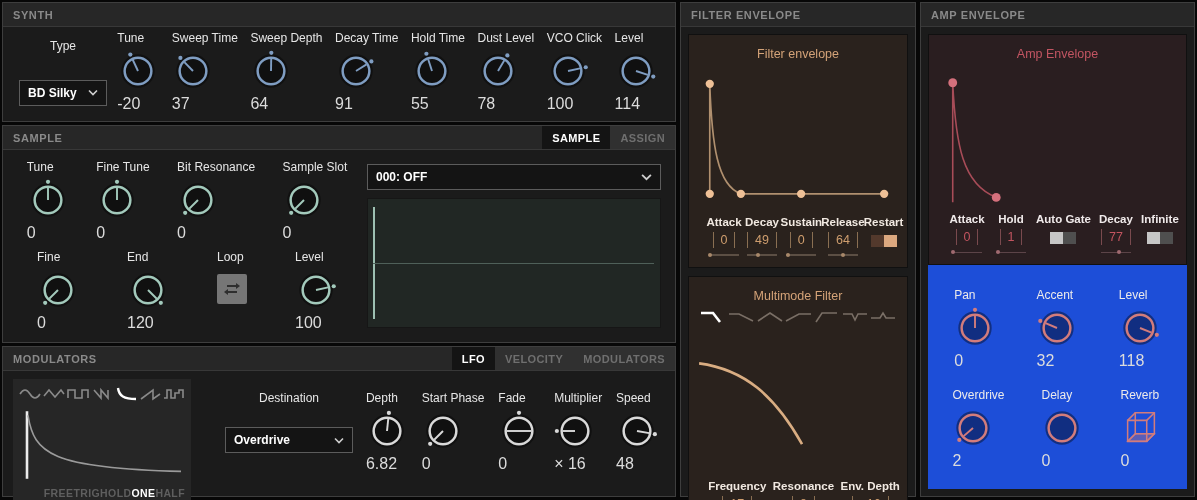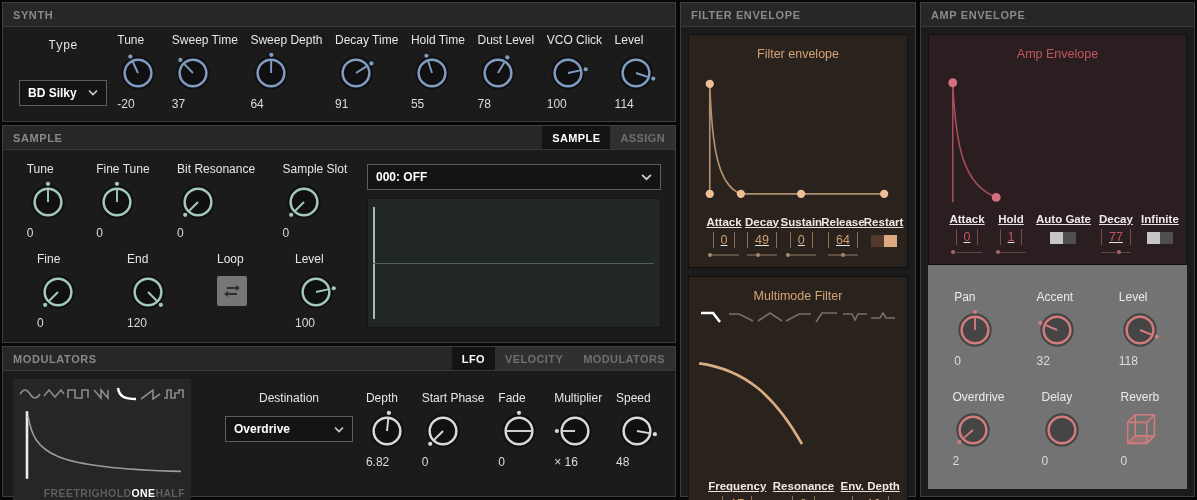--- a/index.html
+++ b/index.html
@@ -12,37 +12,37 @@
   .panel-title{font-size:11px;font-weight:bold;letter-spacing:.6px;color:#8a8a8a;}
   .tabs{margin-left:auto;display:flex;height:100%;}
   .tab{display:flex;align-items:center;padding:0 10px;font-size:11px;font-weight:bold;letter-spacing:.4px;
        background:#303030;color:#6f6f6f;cursor:default;}
   .tab.active{background:#141414;color:#ffffff;}
 
   
   .knob-cell{display:flex;flex-direction:column;}
   .k-label{font-size:12px;color:#e6e6e6;margin-bottom:5px;white-space:nowrap;}
   .knob-svg{width:42px;height:42px;}
-  .k-value{font-size:12px;color:#dcdcdc;margin-top:3px;}
+  .k-value{font-size:16px;color:#dcdcdc;margin-top:3px;}
   .knob-blue  .knob-ring{stroke:#7f9dc2}.knob-blue  .knob-ptr{stroke:#7f9dc2}.knob-blue  .knob-dot{fill:#7f9dc2}
   .knob-mint  .knob-ring{stroke:#a3cabc}.knob-mint  .knob-ptr{stroke:#a3cabc}.knob-mint  .knob-dot{fill:#a3cabc}
   .knob-white .knob-ring{stroke:#d9d9d9}.knob-white .knob-ptr{stroke:#d9d9d9}.knob-white .knob-dot{fill:#d9d9d9}
   .knob-pink  .knob-ring{stroke:#d27c7c}.knob-pink  .knob-ptr{stroke:#d27c7c}.knob-pink  .knob-dot{fill:#d27c7c}
   .cube-line{stroke:#d27c7c;stroke-width:1.6;fill:none}
   .cube-bottom{fill:rgba(210,124,124,.35);stroke:#d27c7c;stroke-width:1.2}
 
   
   .dropdown{display:flex;align-items:center;background:#141414;border:1px solid #5c5c5c;
        height:26px;padding:0 8px;font-size:12px;font-weight:bold;color:#fff;}
   .dropdown .chev{margin-left:auto;}
 
   
   .synth-body{flex:1;display:flex;align-items:center;padding:2px 12px 6px 12px;}
   .type-col{display:flex;flex-direction:column;align-items:center;width:96px;flex:none;}
-  .type-col .k-label{margin-bottom:27px;font-family:Liberation Mono, monospace;}
+  .type-col .k-label{margin-bottom:27px;}
   .synth-knobs{flex:1;display:flex;justify-content:space-around;}
 
   
   .sample-body{flex:1;display:flex;padding:6px 10px;}
   .sample-knob-grid{width:348px;flex:none;display:flex;flex-direction:column;justify-content:space-around;}
   .sk-row{display:flex;justify-content:space-around;}
   .loop-btn{width:30px;height:30px;background:#767676;border:none;border-radius:2px;display:flex;
        align-items:center;justify-content:center;margin-top:5px;cursor:pointer;}
   .sample-right{flex:1;display:flex;flex-direction:column;padding:8px 4px 8px 6px;}
   .sample-display{flex:1;margin-top:8px;background:#212724;border:1px solid #161616;position:relative;}
@@ -54,39 +54,39 @@
   .lfo-box{width:178px;flex:none;background:#262626;display:flex;flex-direction:column;padding:4px 6px;}
   .wave-row{display:flex;justify-content:space-between;align-items:center;height:22px;}
   .wave-ic{width:22px;height:16px;cursor:pointer;}
   .wave-ic polyline,.wave-ic path{fill:none;stroke:#8a8a8a;stroke-width:1.6;}
   .wave-ic.selected polyline,.wave-ic.selected path{stroke:#ffffff;stroke-width:2.4;}
   .lfo-display{flex:1;position:relative;margin:2px 0;}
   .mode-row{display:flex;justify-content:flex-end;height:16px;align-items:center;}
   .mode{font-size:10.5px;font-weight:bold;color:#5f5f5f;letter-spacing:.4px;cursor:pointer;}
   .mode.active{color:#ffffff;}
   .dest-col{width:140px;flex:none;display:flex;flex-direction:column;align-items:center;margin-left:28px;padding-top:12px;}
-  .dest-col .k-label{margin-bottom:11px;}
+  .dest-col .k-label{margin-bottom:22px;}
   .dest-col .dropdown{width:128px;}
   .mod-knobs{flex:1;display:flex;justify-content:space-around;padding-top:12px;}
 
   
   .card{border:1px solid #101010;display:flex;flex-direction:column;}
   .card-filter{background:#2a221d;}
   .card-amp{background:#2a1e20;}
   .card-title{text-align:center;font-size:12.5px;padding-top:12px;}
   .card-filter .card-title{color:#d4a378;}
   .card-amp .card-title{color:#c25562;}
   .env-svg{width:100%;flex:1;}
   .f-env-line{stroke:#b0906f;stroke-width:1.6;fill:none;}
   .f-env-dot{fill:#eec096;}
   .a-env-line{stroke:#a84c58;stroke-width:1.6;fill:none;}
   .a-env-dot{fill:#d4707c;}
   .filter-curve{stroke:#d9ad82;stroke-width:2.6;fill:none;}
 
-  .param-row{display:flex;justify-content:space-around;padding:4px 4px 10px 16px;text-decoration:underline;}
+  .param-row{display:flex;justify-content:space-around;padding:4px 4px 10px 16px;}
   .param-cell{display:flex;flex-direction:column;align-items:center;min-width:38px;}
   .p-label{font-size:11.5px;font-weight:bold;white-space:nowrap;margin-bottom:4px;}
   .card-filter .p-label{color:#f1e9e1;}
   .card-amp .p-label{color:#f0eaea;}
   .v-box{font-size:12.5px;padding:1px 7px;min-width:18px;text-align:center;}
   .card-filter .v-box{color:#cf9e6e;border-left:1.5px solid #8a6f52;border-right:1.5px solid #8a6f52;}
   .card-amp .v-box{color:#c2545f;border-left:1.5px solid #7a4a4e;border-right:1.5px solid #7a4a4e;}
   .mini{position:relative;width:30px;height:4px;margin-top:5px;}
   .mini::before{content:"";position:absolute;left:0;right:0;top:1.5px;height:1.5px;background:#5c4f44;}
   .card-amp .mini::before{background:#5c4448;}
@@ -104,21 +104,21 @@
 
   
   .filter-body{flex:1;display:flex;flex-direction:column;padding:7px;gap:8px;}
   .card-fenv{flex:0 0 218px;}
   .card-mmf{flex:1;}
   .mmf-curve-wrap{flex:1;}
 
   
   .amp-body{flex:1;display:flex;flex-direction:column;padding:7px;}
   .card-aenv{flex:0 0 218px;}
-  .amp-lower{flex:1;display:flex;flex-direction:column;justify-content:space-around;padding:14px 6px 10px 6px;background:#737373;}
+  .amp-lower{flex:1;display:flex;flex-direction:column;justify-content:space-around;padding:14px 6px 10px 6px;background:#1d4ed8;}
   .amp-knob-row{display:flex;justify-content:space-around;}
   .amp-knob-row .k-label{color:#eceaea;}
 </style>
 </head>
 <body>
 
 <div class="app">
 
   <div class="panel" style="left:2px;top:2px;width:674px;height:120px;">
     <div class="panel-header">

